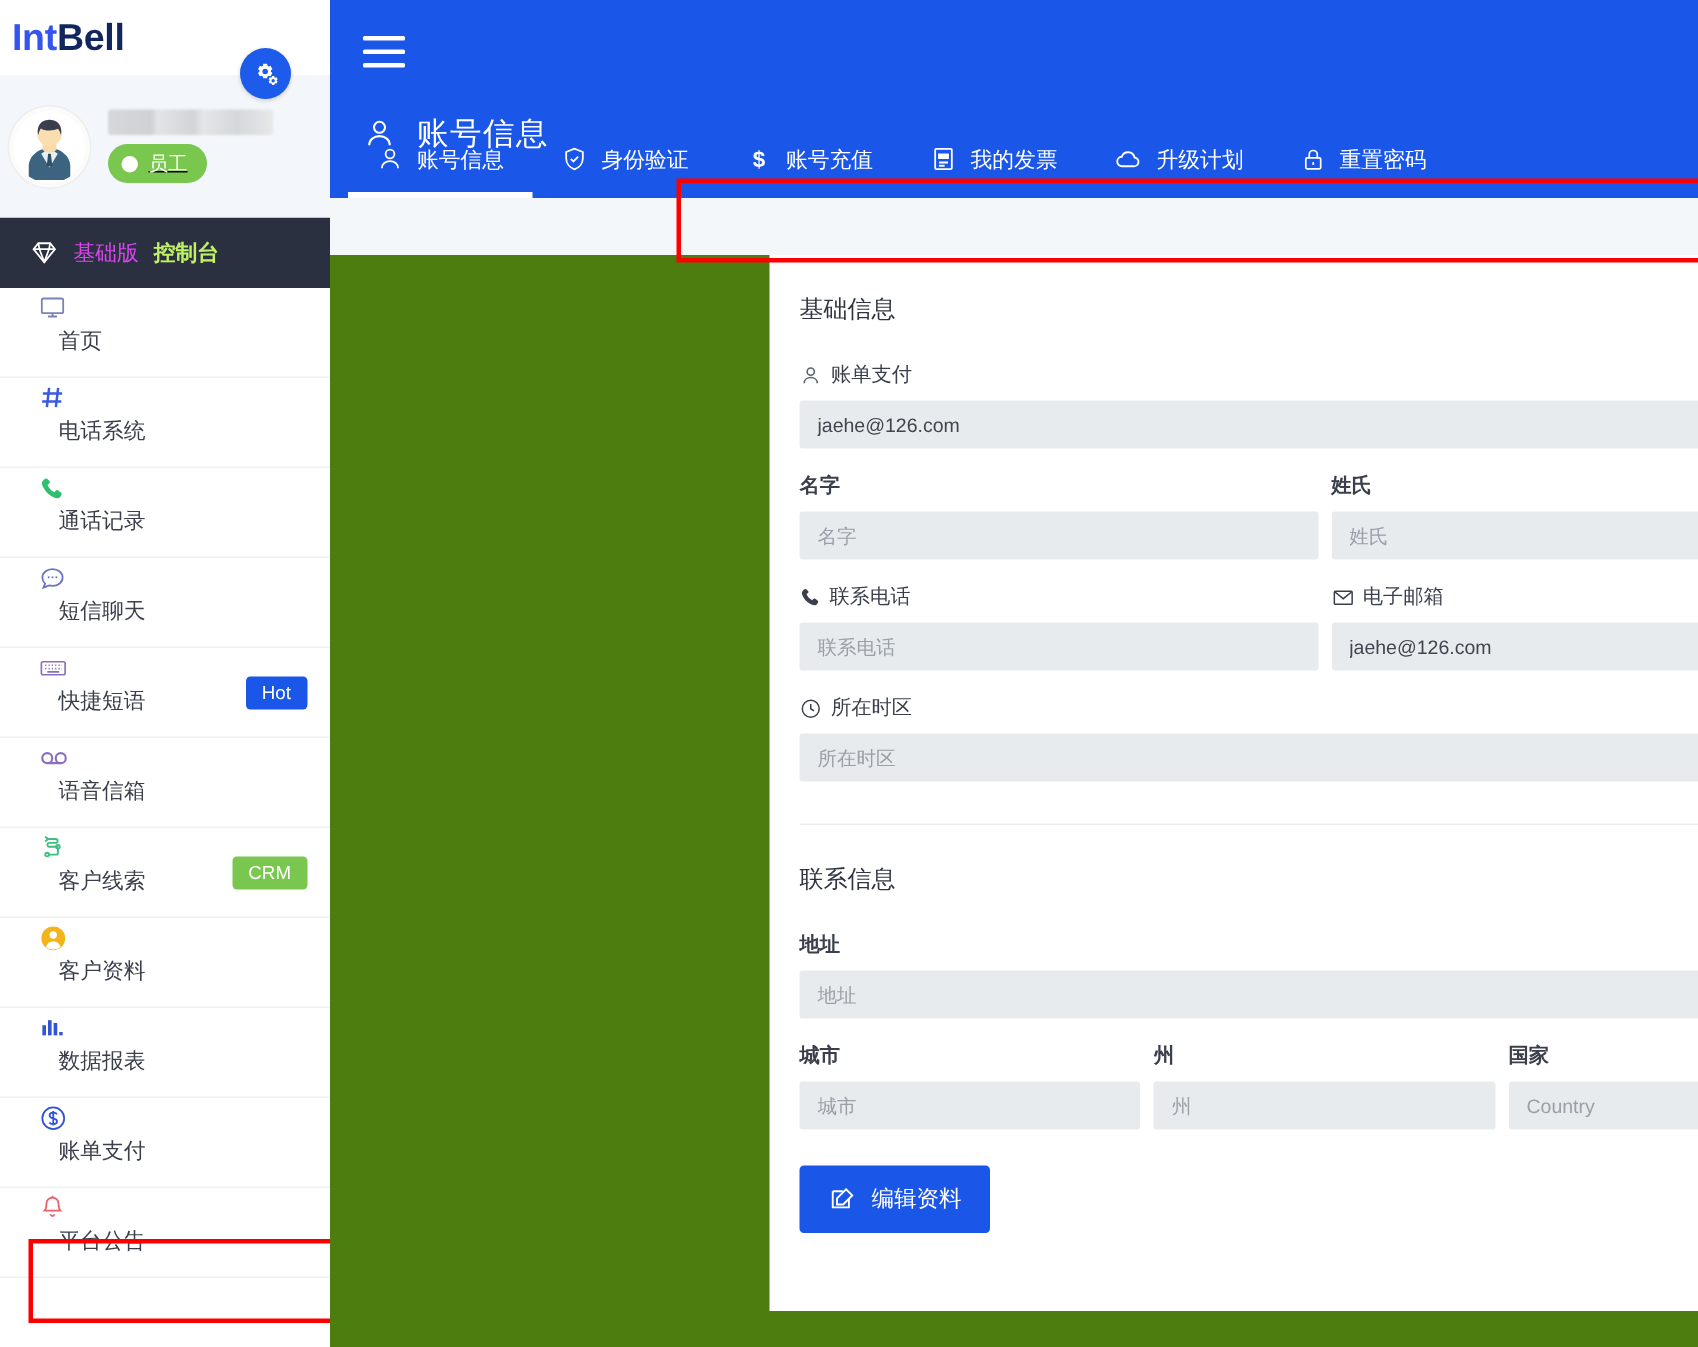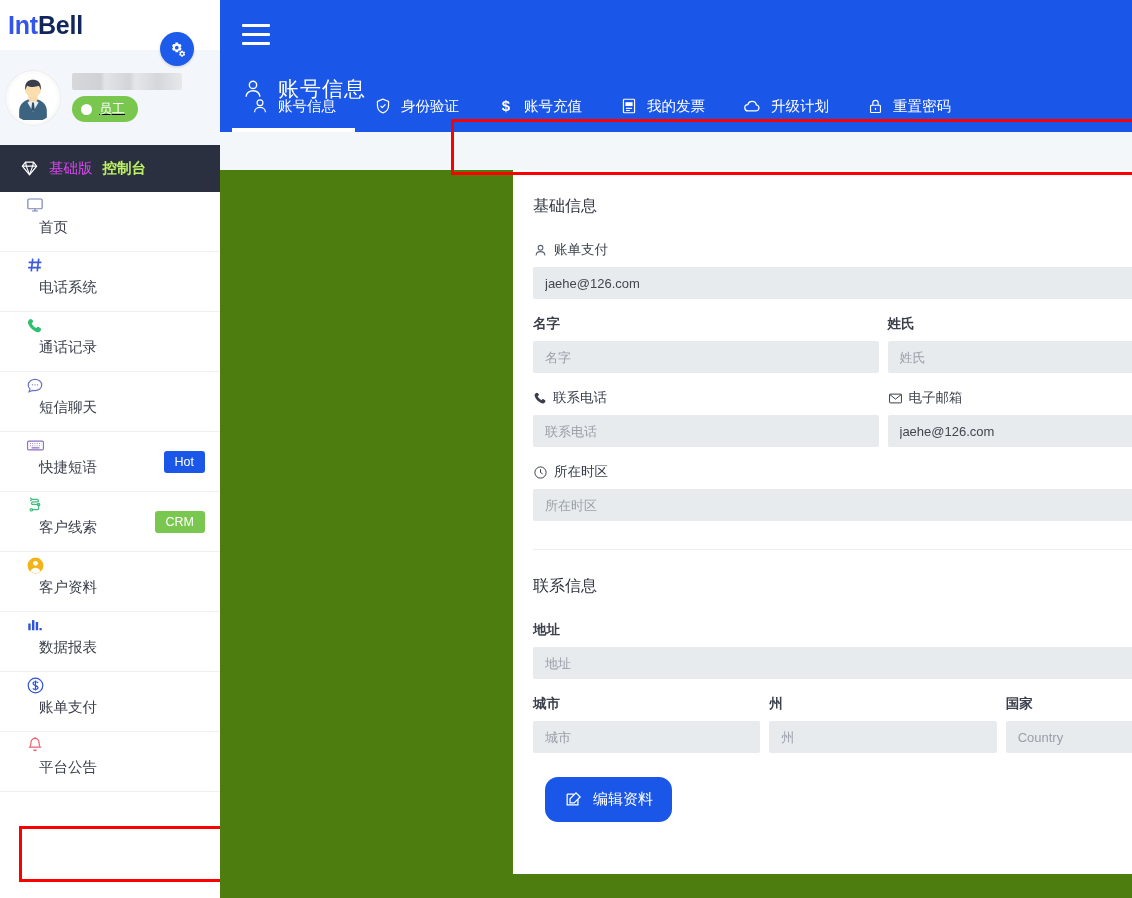--- a/index.html
+++ b/index.html
@@ -141,24 +141,23 @@
   }
   .field-input::placeholder { color: #9aa0a8; }
   .field { margin-bottom: 16px; }
   .row2 { display: flex; gap: 9px; }
   .row2 > .field { flex: 1 1 0; }
   .row3 { display: flex; gap: 9px; }
   .row3 > .field { flex: 1 1 0; }
 
   .edit-btn {
     display: inline-flex; align-items: center; gap: 10px;
-    background: #1a56e8; color: #ffffff; border: none; border-radius: 13px;
+    background: #1a56e8; color: #ffffff; border: none; border-radius: 3px;
     padding: 13px 19px; font-size: 15px; cursor: pointer; margin-top: 8px;
     font-family: "Liberation Sans", sans-serif;
-    margin-left: 12px;
   }
 </style>
 </head>
 <body>
 
 <div class="app">
 
   <aside class="sidebar">
 
     <div class="logo-area">
@@ -252,20 +251,30 @@
         <span class="nav-icon">
           <svg width="19" height="19" viewBox="0 0 24 24" fill="none" stroke="#8b6fbd" stroke-width="1.4">
               <rect x="2" y="6.5" width="20" height="11" rx="1.5"></rect>
               <path d="M5.2 9.5h1M8 9.5h1M10.8 9.5h1M13.6 9.5h1M16.4 9.5h1M19 9.5h0.3M5.2 12.3h1M8 12.3h1M10.8 12.3h1M13.6 12.3h1M16.4 12.3h1M19 12.3h0.3M7 15h10"></path>
             </svg>
         </span>
         <span class="nav-label">快捷短语</span>
         <span class="nav-badge hot">Hot</span>
       </div>
 
+      <div class="nav-item">
+        <span class="nav-icon">
+          <svg width="20" height="20" viewBox="0 0 24 24" fill="none" stroke="#8b6fbd" stroke-width="1.7">
+              <circle cx="6.6" cy="12.5" r="4"></circle>
+              <circle cx="17.4" cy="12.5" r="4"></circle>
+              <path d="M6.6 16.5h10.8"></path>
+            </svg>
+        </span>
+        <span class="nav-label">语音信箱</span>
+      </div>
 
       <div class="nav-item">
         <span class="nav-icon">
           <svg width="18" height="18" viewBox="0 0 24 24" fill="none" stroke="#3fbf7f" stroke-width="1.7">
               <path d="M8 4.5h7c2 0 2 3.4 0 3.4H9c-2 0-2 3.4 0 3.4h8"></path>
               <path d="M8 4.5 5.5 2.4M8 4.5 5.5 6.6"></path>
               <circle cx="16.8" cy="11.3" r="1.6"></circle>
               <circle cx="7.2" cy="18.3" r="1.6"></circle>
               <path d="M16.8 12.9v3.9c0 1-.8 1.5-1.7 1.5H8.8"></path>
             </svg>

